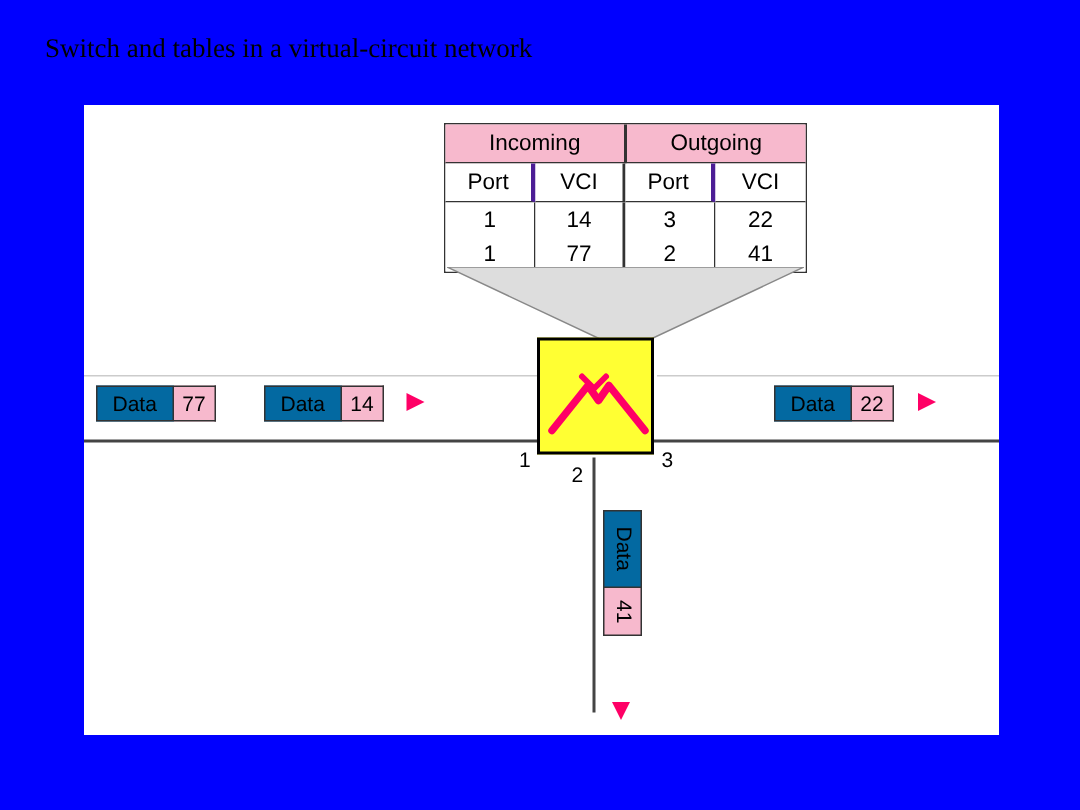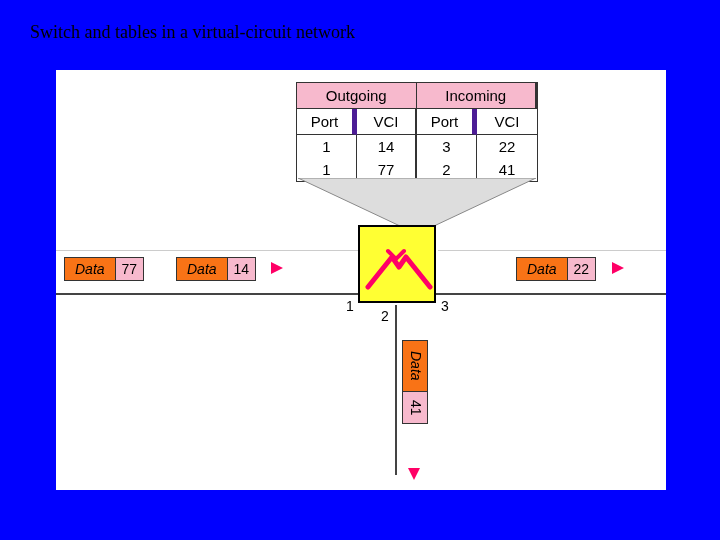--- a/index.html
+++ b/index.html
@@ -46,21 +46,21 @@
     background: #f7b9cd;
     border-right: 1px solid #333;
     border-bottom: 1px solid #333;
   }
   .swtable .hdr1 .cell:last-child { border-right: none; }
   .swtable .hdr2 .cell {
     width: 25%;
     text-align: center;
     padding: 4px 0;
     background: #fff;
-    border-right: 5px solid #4c1d95;
+    border-right: 3px solid #4c1d95;
     border-bottom: 1px solid #333;
   }
   .swtable .hdr2 .cell:last-child { border-right: none; }
   .swtable .datarow .cell {
     width: 25%;
     text-align: center;
     padding: 3px 0;
     background: #fff;
     border-right: 1px solid #333;
   }
@@ -120,24 +120,23 @@
   }
   
   .packet {
     position: absolute;
     display: flex;
     font-family: Arial, sans-serif;
     font-size: 14px;
     color: #000;
   }
   .packet .data {
-    background: #f97316;
+    background: #0369a1;
     border: 1px solid #333;
     padding: 3px 10px;
-    font-style: italic;
   }
   .packet .vci {
     background: #f7b9cd;
     border: 1px solid #333;
     border-left: none;
     padding: 3px 6px;
   }
   
   .arrow {
     position: absolute;
@@ -163,22 +162,22 @@
 </style>
 </head>
 <body>
 
 <div class="title">Switch and tables in a virtual-circuit network</div>
 
 <div class="diagram">
 
   <div class="swtable">
     <div class="row hdr1">
+      <div class="cell sep">Incoming</div>
       <div class="cell">Outgoing</div>
-      <div class="cell sep">Incoming</div>
     </div>
     <div class="row hdr2">
       <div class="cell">Port</div>
       <div class="cell sep">VCI</div>
       <div class="cell">Port</div>
       <div class="cell">VCI</div>
     </div>
     <div class="row datarow">
       <div class="cell">1</div>
       <div class="cell sep">14</div>

